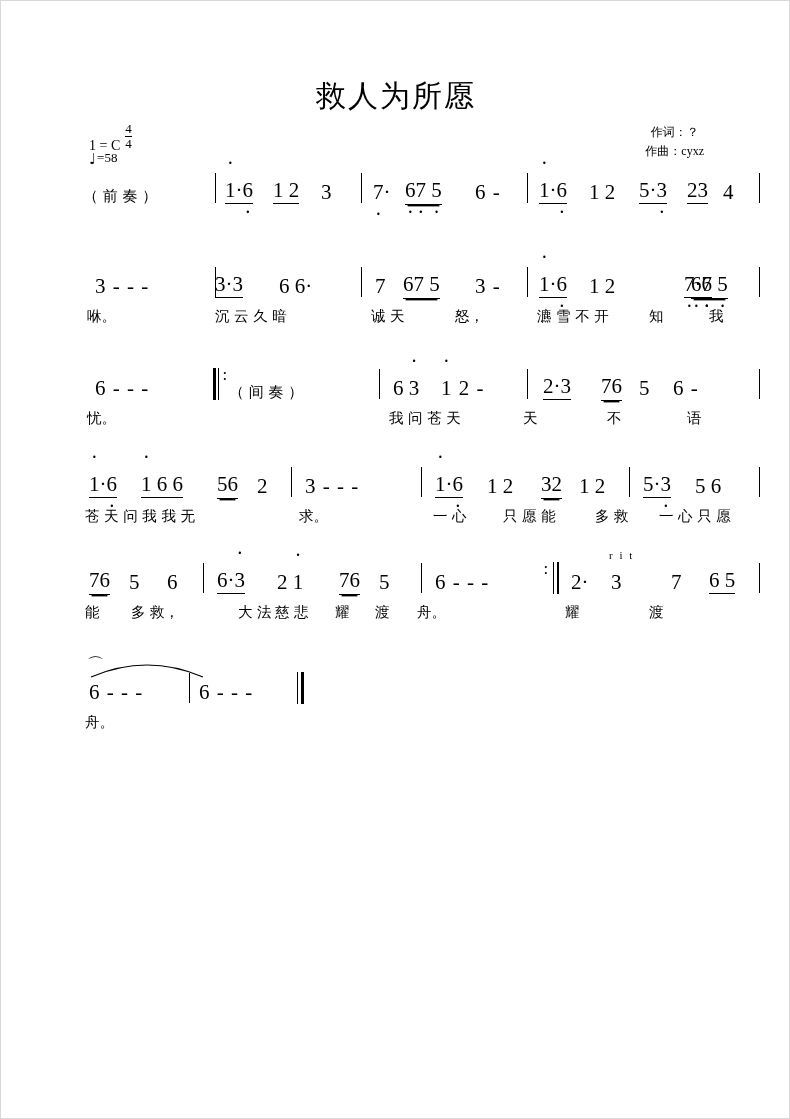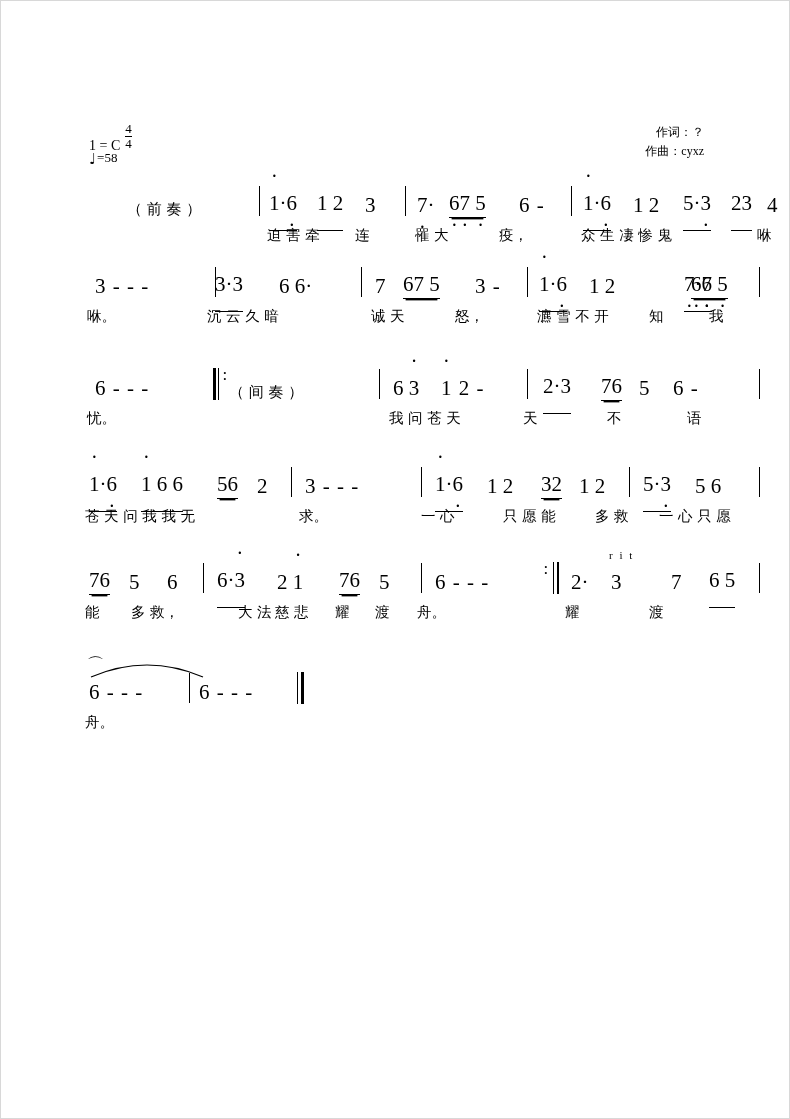--- a/index.html
+++ b/index.html
@@ -76,21 +76,21 @@
     font-size: 15px;
     margin-right: 1px;
     position: relative;
     top: 1px;
   }
   .credits {
     position: absolute;
     right: 85px;
     top: 122px;
     font-size: 12px;
-    text-align: right;
+    text-align: center;
     line-height: 1.55;
     font-family: "Liberation Serif", serif;
   }
 
   
   .system {
     position: absolute;
     left: 82px;
     width: 630px;
     height: 78px;
@@ -121,21 +121,21 @@
     line-height: 22px;
   }
   .bar {
     position: absolute;
     top: -4px;
     width: 1.4px;
     height: 30px;
     background: #000;
   }
   
-  .u1 { border-bottom: 1.4px solid #000; padding-bottom: 14px; display: inline-block; line-height: 26px;}
+  .u1 { border-bottom: 1.4px solid #000; padding-bottom: 0; display: inline-block; line-height: 26px;}
   .u2 {
     display: inline-block;
     line-height: 26px;
     border-bottom: 1.4px solid #000;
     padding-bottom: 1px;
     box-shadow: 0 4px 0 -2.6px #000;
   }
   .dotup {
     position: relative;
   }
@@ -206,67 +206,60 @@
     letter-spacing: 2px;
     font-family: "Liberation Serif", serif;
   }
   svg.slur { position: absolute; overflow: visible; }
 </style>
 </head>
 <body>
 
 <div class="page">
 
+  <div class="title">救人为所愿</div>
 
   <div class="key-block">
     <div class="key-line">
       <span class="key-text">1 = C</span>
       <span class="meter">
         <span class="num">4</span>
         <span class="den">4</span>
       </span>
     </div>
   </div>
   <div class="tempo">
     <span class="noteglyph">♩</span>
     <span>=58</span>
   </div>
 
   <div class="credits">
     <div>作词：？</div>
     <div>作曲：cyxz</div>
   </div>
 
-  <div class="system" style="top:189px;margin-left:44px;">
+  <div class="system" style="top:176px;">
     <div class="notes">
       <span class="tok" style="left:0px;font-size:15px;font-family:'DejaVu Sans',sans-serif;top:4px;">（ 前 奏 ）</span>
       <span class="bar" style="left:132px;"></span>
       <span class="tok u1" style="left:142px;"><span class="dotup">1</span>·<span class="dotdn">6</span></span>
       <span class="tok u1" style="left:190px;">1 2</span>
       <span class="tok" style="left:238px;">3</span>
       <span class="bar" style="left:278px;"></span>
       <span class="tok" style="left:290px;"><span class="dotdn">7</span>·</span>
       <span class="tok u2" style="left:322px;"><span class="dotdn">6</span><span class="dotdn">7</span> <span class="dotdn">5</span></span>
       <span class="tok aug" style="left:392px;">6 -</span>
       <span class="bar" style="left:444px;"></span>
       <span class="tok u1" style="left:456px;"><span class="dotup">1</span>·<span class="dotdn">6</span></span>
       <span class="tok" style="left:506px;">1 2</span>
       <span class="tok u1" style="left:556px;">5·<span class="dotdn">3</span></span>
       <span class="tok u1" style="left:604px;">23</span>
       <span class="tok" style="left:640px;">4</span>
       <span class="bar" style="left:676px;"></span>
     </div>
-    <div class="lyrics">
-      <span class="lyr" style="left:140px;">迫 害 牵</span>
-      <span class="lyr" style="left:228px;">连</span>
-      <span class="lyr" style="left:288px;">罹 大</span>
-      <span class="lyr" style="left:372px;">疫，</span>
-      <span class="lyr" style="left:454px;">众 生 凄 惨 鬼</span>
-      <span class="lyr" style="left:630px;">咻</span>
-    </div>
   </div>
 
   <div class="system" style="top:270px;">
     <div class="notes">
       <span class="tok aug" style="left:12px;">3 - - -</span>
       <span class="bar" style="left:132px;"></span>
       <span class="tok u1" style="left:132px;">3·3</span>
       <span class="tok" style="left:196px;">6 6·</span>
       <span class="bar" style="left:278px;"></span>
       <span class="tok" style="left:292px;">7</span>
@@ -274,21 +267,21 @@
       <span class="tok aug" style="left:392px;">3 -</span>
       <span class="bar" style="left:444px;"></span>
       <span class="tok u1" style="left:456px;"><span class="dotup">1</span>·<span class="dotdn">6</span></span>
       <span class="tok" style="left:506px;">1 2</span>
       <span class="tok u1" style="left:556px;margin-left:45px;"><span class="dotdn">7</span>·<span class="dotdn">6</span></span>
       <span class="tok u2" style="left:608px;"><span class="dotdn">6</span><span class="dotdn">7</span> <span class="dotdn">5</span></span>
       <span class="bar" style="left:676px;"></span>
     </div>
     <div class="lyrics">
       <span class="lyr" style="left:4px;">咻。</span>
-      <span class="lyr" style="left:124px;text-align:center;">沉 云 久 暗</span>
+      <span class="lyr" style="left:132px;text-align:center;">沉 云 久 暗</span>
       <span class="lyr" style="left:288px;">诚 天</span>
       <span class="lyr" style="left:372px;">怒，</span>
       <span class="lyr" style="left:454px;">瀌 雪 不 开</span>
       <span class="lyr" style="left:566px;">知</span>
       <span class="lyr" style="left:626px;">我</span>
     </div>
   </div>
 
   <div class="system" style="top:372px;">
     <div class="notes">
@@ -335,21 +328,21 @@
       <span class="tok u2" style="left:458px;">32</span>
       <span class="tok" style="left:496px;">1 2</span>
       <span class="bar" style="left:546px;"></span>
       <span class="tok u1" style="left:560px;">5·<span class="dotdn">3</span></span>
       <span class="tok" style="left:612px;">5 6</span>
       <span class="bar" style="left:676px;"></span>
     </div>
     <div class="lyrics">
       <span class="lyr" style="left:2px;">苍 天 问 我 我 无</span>
       <span class="lyr" style="left:216px;">求。</span>
-      <span class="lyr" style="left:338px;text-align:right;">一 心</span>
+      <span class="lyr" style="left:350px;text-align:right;">一 心</span>
       <span class="lyr" style="left:420px;">只 愿 能</span>
       <span class="lyr" style="left:512px;">多 救</span>
       <span class="lyr" style="left:576px;">一 心 只 愿</span>
     </div>
   </div>
 
   <div class="system" style="top:566px;">
     <span class="rit" style="left:526px; top:-18px;">r i t</span>
     <div class="notes">
       <span class="tok u2" style="left:6px;">76</span>

